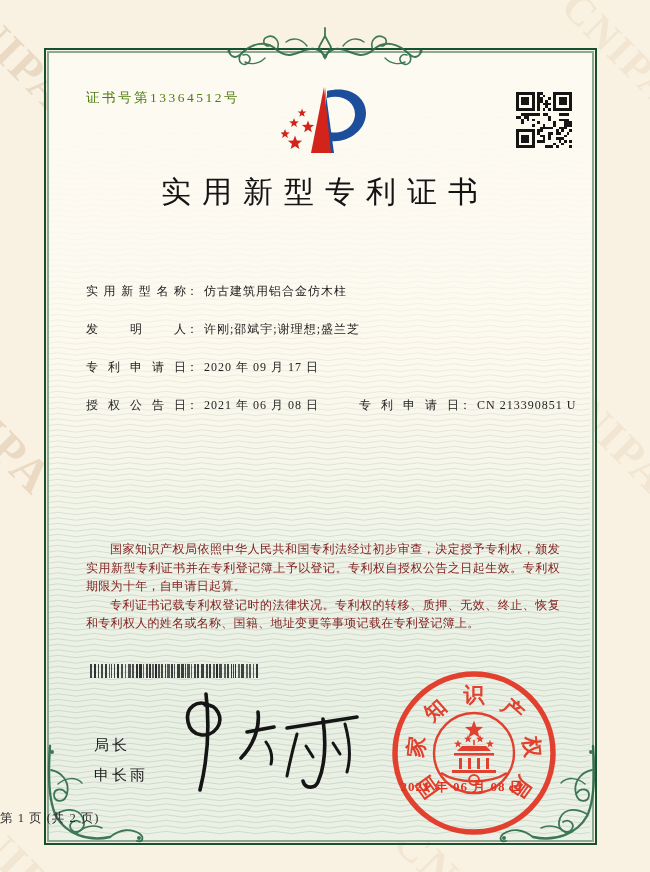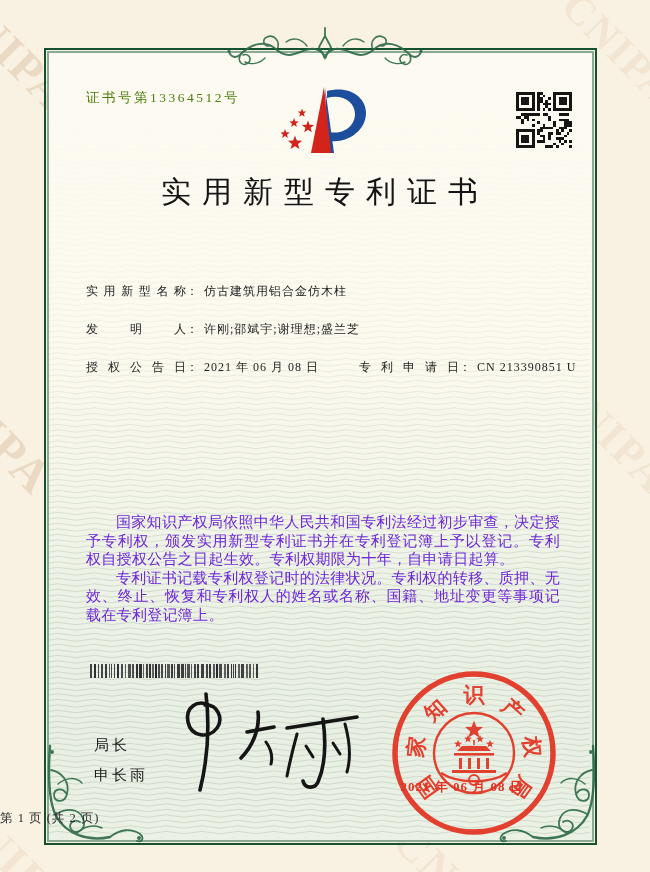--- a/index.html
+++ b/index.html
@@ -57,22 +57,22 @@
   .fields{position:absolute;left:86px;top:240px;width:486px;font-size:12px;margin-top:41px;}
   .frow{line-height:21px;margin-bottom:17px;white-space:nowrap;}
   .flabel{
     display:inline-block;width:100px;text-align:justify;text-align-last:justify;
     vertical-align:top;color:#242424;
   }
   .fcolon{margin-right:6px;}
   .fvalue{letter-spacing:1px;color:#242424;}
   .pair2{margin-left:40px;}
   .paras{
-    position:absolute;left:86px;top:513px;width:474px;
-    font-size:15px;line-height:18.6px;text-align:justify;color:#6d28d9;letter-spacing:0.3px;
+    position:absolute;left:86px;top:540px;width:474px;
+    font-size:12px;line-height:18.6px;text-align:justify;color:#7f1d1d;letter-spacing:0.3px;
   }
   .paras p{margin:0;text-indent:2em;}
   .barcode{position:absolute;left:90px;top:664px;}
   .officer{
     position:absolute;left:94px;top:736px;
     font-family:"Liberation Sans","DejaVu Sans",sans-serif;
     font-size:15px;letter-spacing:3px;color:#1a1a1a;
   }
   .officer .name{margin-top:11px;}
   .signature{position:absolute;left:175px;top:690px;}
@@ -421,20 +421,23 @@
   <div class="title">实用新型专利证书</div>
 
   <div class="fields">
     <div class="frow">
       <span class="flabel">实用新型名称</span><span class="fcolon">：</span><span class="fvalue">仿古建筑用铝合金仿木柱</span>
     </div>
     <div class="frow">
       <span class="flabel">发明人</span><span class="fcolon">：</span><span class="fvalue">许刚;邵斌宇;谢理想;盛兰芝</span>
     </div>
     <div class="frow">
+      <span class="flabel">专利申请日</span><span class="fcolon">：</span><span class="fvalue">2020 年 09 月 17 日</span>
+    </div>
+    <div class="frow">
       <span class="flabel">授权公告日</span><span class="fcolon">：</span><span class="fvalue">2021 年 06 月 08 日</span><span class="pair2"><span class="flabel">专利申请日</span><span class="fcolon">：</span><span class="fvalue">CN 213390851 U</span></span>
     </div>
   </div>
 
   <div class="paras">
     <p>国家知识产权局依照中华人民共和国专利法经过初步审查，决定授予专利权，颁发实用新型专利证书并在专利登记簿上予以登记。专利权自授权公告之日起生效。专利权期限为十年，自申请日起算。</p>
     <p>专利证书记载专利权登记时的法律状况。专利权的转移、质押、无效、终止、恢复和专利权人的姓名或名称、国籍、地址变更等事项记载在专利登记簿上。</p>
   </div>
 
   <svg id="barcode" class="barcode" width="172" height="14" viewBox="0 0 172 14" shape-rendering="crispEdges">

